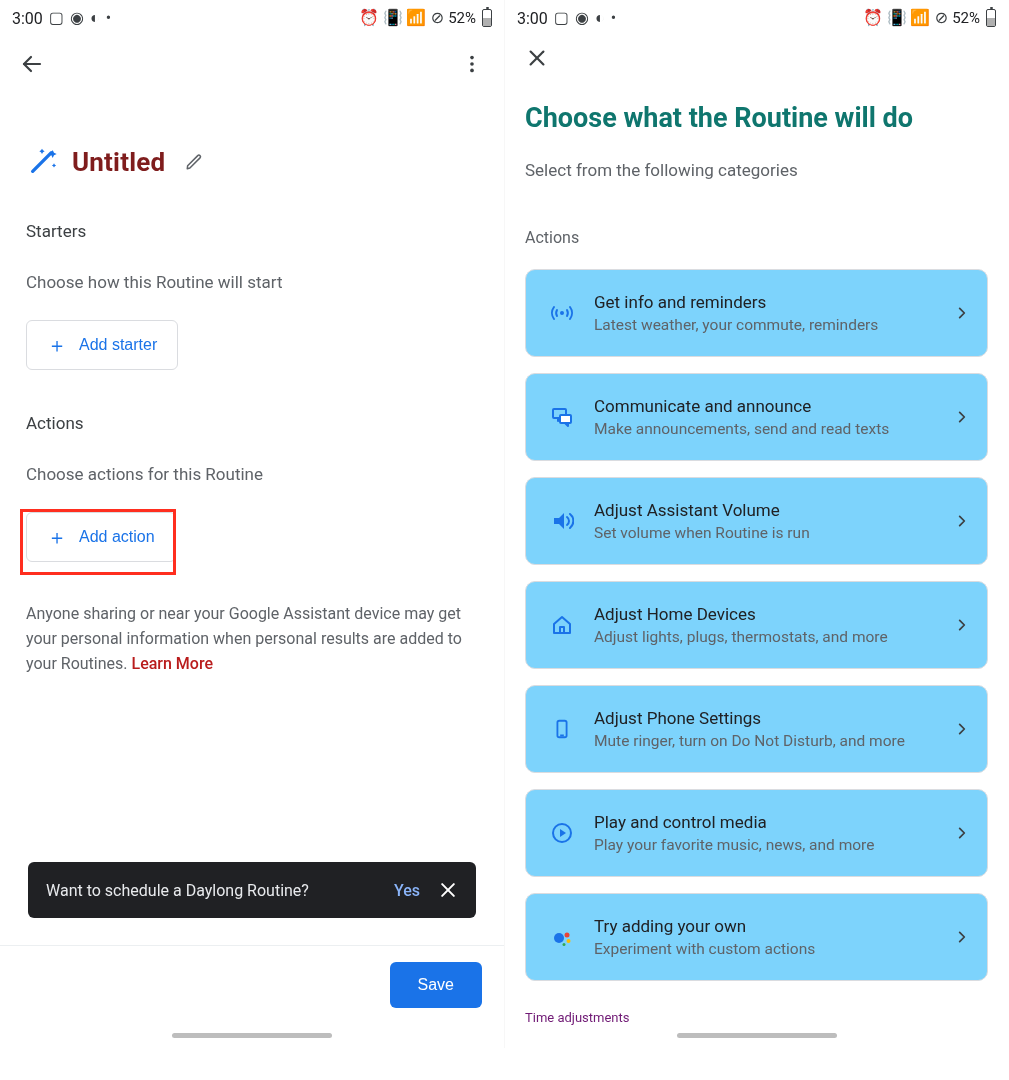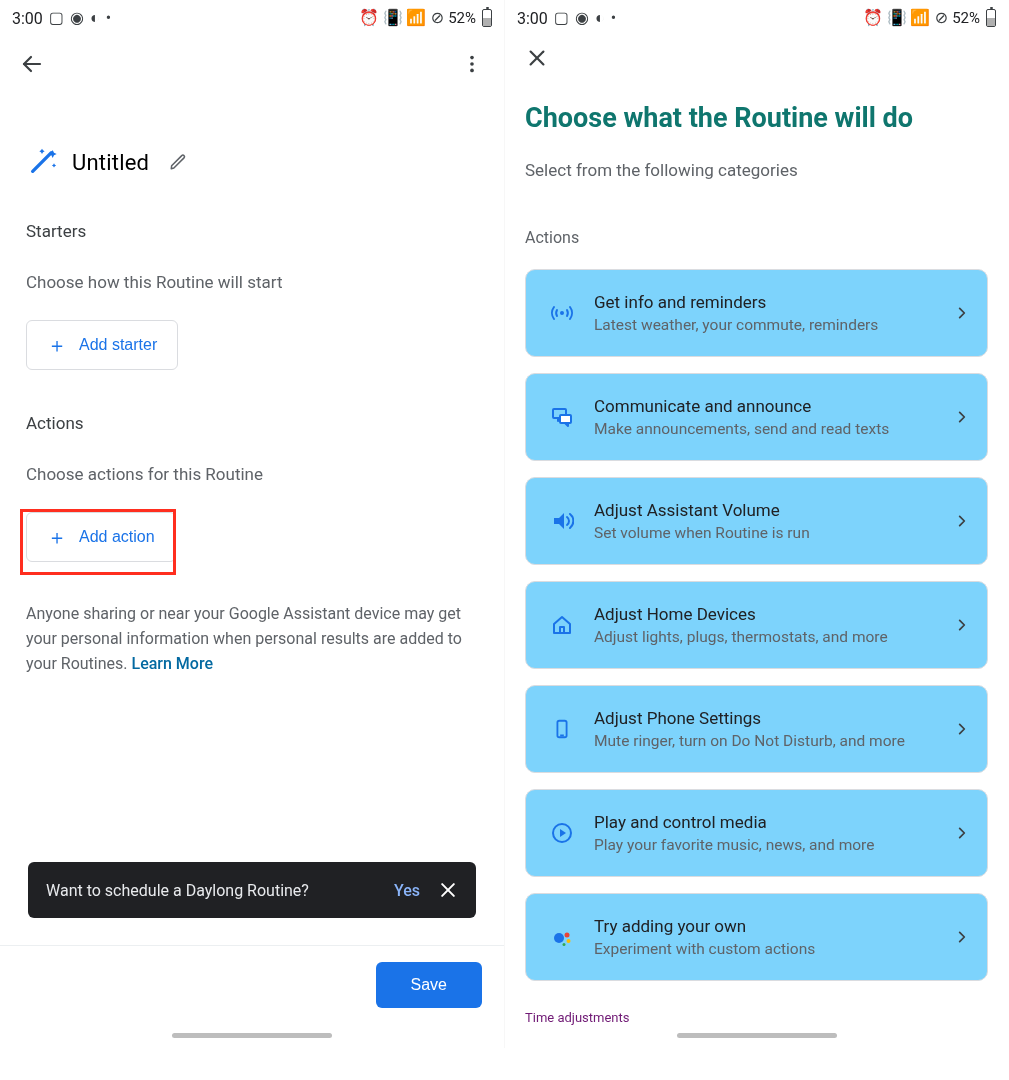--- a/index.html
+++ b/index.html
@@ -47,60 +47,60 @@
   }
   .icon-btn {
     width:44px; height:44px; display:flex; align-items:center; justify-content:center;
     border:none; background:none; font-size:22px; color:#3c4043; cursor:pointer;
   }
 
   
   .p1-body { padding: 0 26px; }
   .routine-header { display:flex; align-items:center; gap:14px; margin-top:54px; }
   .wand { width:32px; height:32px; }
-  .routine-title { font-size:22px; font-weight:400; color:#000000; letter-spacing:0.2px;}
+  .routine-title { font-size:26px; font-weight:700; color:#7f1d1d; letter-spacing:0.2px;}
 
   .section-label { font-size:17px; color:#3c4043; font-weight:400; margin-top:43px; }
   .section-sub { font-size:17px; color:#5f6368; margin-top:31px; }
 
   .add-btn {
     margin-top:28px;
     display:inline-flex; align-items:center; gap:12px;
     border:1px solid #dadce0; background:#fff;
     color:#1a73e8; font-size:16px; font-weight:500;
     padding: 14px 20px; border-radius:6px; cursor:pointer;
   }
   .add-btn .plus { font-size:20px; font-weight:400; line-height:1; }
 
   .highlight-box {
     position:absolute;
     border:3px solid #ff2e1f;
     pointer-events:none;
   }
 
   .disclaimer { font-size:16px; color:#5f6368; margin-top:40px; line-height:1.55; }
-  .disclaimer a { color:#0369a1; text-decoration:none; font-weight:500; }
+  .disclaimer a { color:#b91c1c; text-decoration:none; font-weight:500; }
 
   .snackbar {
     position:absolute; left:28px; right:28px; bottom:130px;
     background:#202124; color:#e8eaed; border-radius:6px;
     display:flex; align-items:center; padding:18px 18px;
     font-size:16px;
   }
   .snackbar .yes { margin-left:auto; color:#8ab4f8; font-weight:500; padding:0 18px; cursor:pointer;}
   .snackbar .close { color:#fff; font-size:22px; cursor:pointer; }
 
   .bottombar {
     position:absolute; left:0; right:0; bottom:40px;
     border-top:1px solid #eceff1;
     display:flex; justify-content:flex-end; padding:16px 22px 0;
   }
   .save-btn {
     background:#1a73e8; color:#fff; border:none; border-radius:6px;
-    font-size:16px; font-weight:500; padding:14px 35px; cursor:pointer;
+    font-size:16px; font-weight:500; padding:14px 28px; cursor:pointer;
   }
 
   .navpill {
     position:absolute; bottom:10px; left:50%; transform:translateX(-50%);
     width:160px; height:5px; background:#bdbdbd; border-radius:3px;
   }
 
   
   .p2-body { padding: 0 20px; }
   .p2-title { font-size:27px; color:#0f766e; margin-top:22px; line-height:1.2;}

